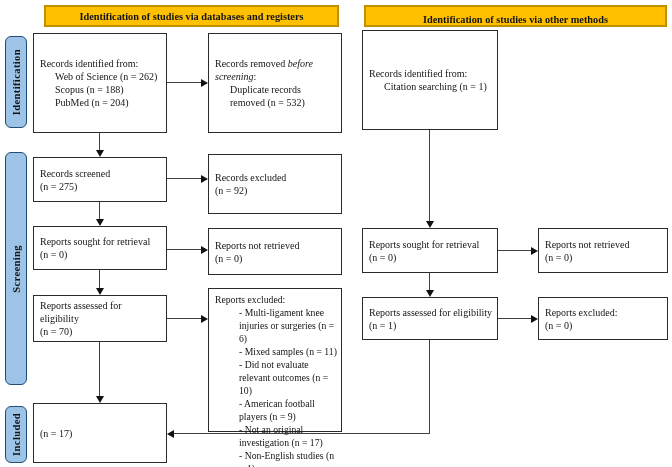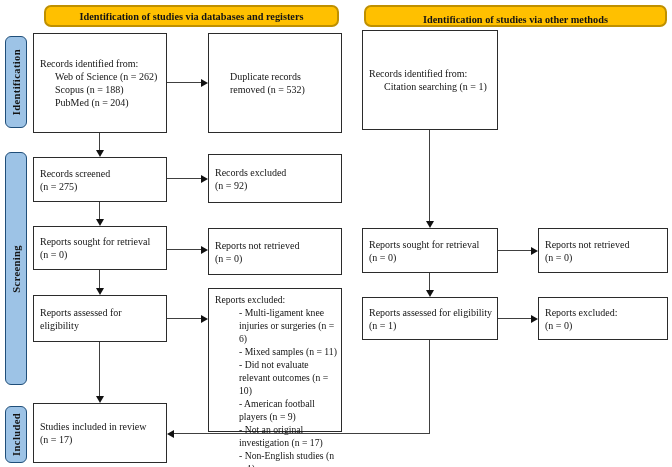--- a/index.html
+++ b/index.html
@@ -3,21 +3,21 @@
 <meta charset="utf-8">
 <style>
   html,body{margin:0;padding:0;background:#ffffff;}
   .canvas{
     position:relative;width:672px;height:467px;background:#ffffff;
     font-family:"Liberation Serif","DejaVu Serif",serif;color:#141414;
     overflow:hidden;
   }
   .hdr{
     position:absolute;height:22px;background:#FFC000;border:2px solid #BF9000;
-    border-radius:7px;display:flex;align-items:center;justify-content:center;
+    border-radius:0;display:flex;align-items:center;justify-content:center;
     font-weight:bold;font-size:10.3px;box-sizing:border-box;text-align:center;
   }
   .tab{
     position:absolute;left:5px;width:22px;background:#9DC3E6;border:1.5px solid #1F4E79;
     border-radius:6px;display:flex;align-items:center;justify-content:center;box-sizing:border-box;
   }
   .tab .vtext{
     writing-mode:vertical-rl;transform:rotate(180deg);
     font-weight:bold;font-size:10.5px;letter-spacing:.4px;white-space:nowrap;
   }
@@ -70,32 +70,33 @@
     <div>(n = 275)</div>
   </div>
 
   <div class="box" style="left:33px;top:226px;width:134px;height:44px;">
     <div>Reports sought for retrieval</div>
     <div>(n = 0)</div>
   </div>
 
   <div class="box" style="left:33px;top:295px;width:134px;height:47px;">
     <div>Reports assessed for eligibility</div>
+    <div>(n = 70)</div>
   </div>
 
   <div class="box" style="left:33px;top:403px;width:134px;height:60px;">
-    <div>Studies included in review</div>
     <div>(n = 17)</div>
   </div>
 
   <div class="box" style="left:208px;top:33px;width:134px;height:100px;">
+    <div><span>Records removed </span><i>before screening</i><span>:</span></div>
     <div class="indent">Duplicate records removed (n = 532)</div>
   </div>
 
-  <div class="box" style="left:208px;top:154px;width:134px;height:49px;">
+  <div class="box" style="left:208px;top:154px;width:134px;height:60px;">
     <div>Records excluded</div>
     <div>(n = 92)</div>
   </div>
 
   <div class="box" style="left:208px;top:228px;width:134px;height:47px;">
     <div>Reports not retrieved</div>
     <div>(n = 0)</div>
   </div>
 
   <div class="box top small" style="left:208px;top:288px;width:134px;height:144px;">

